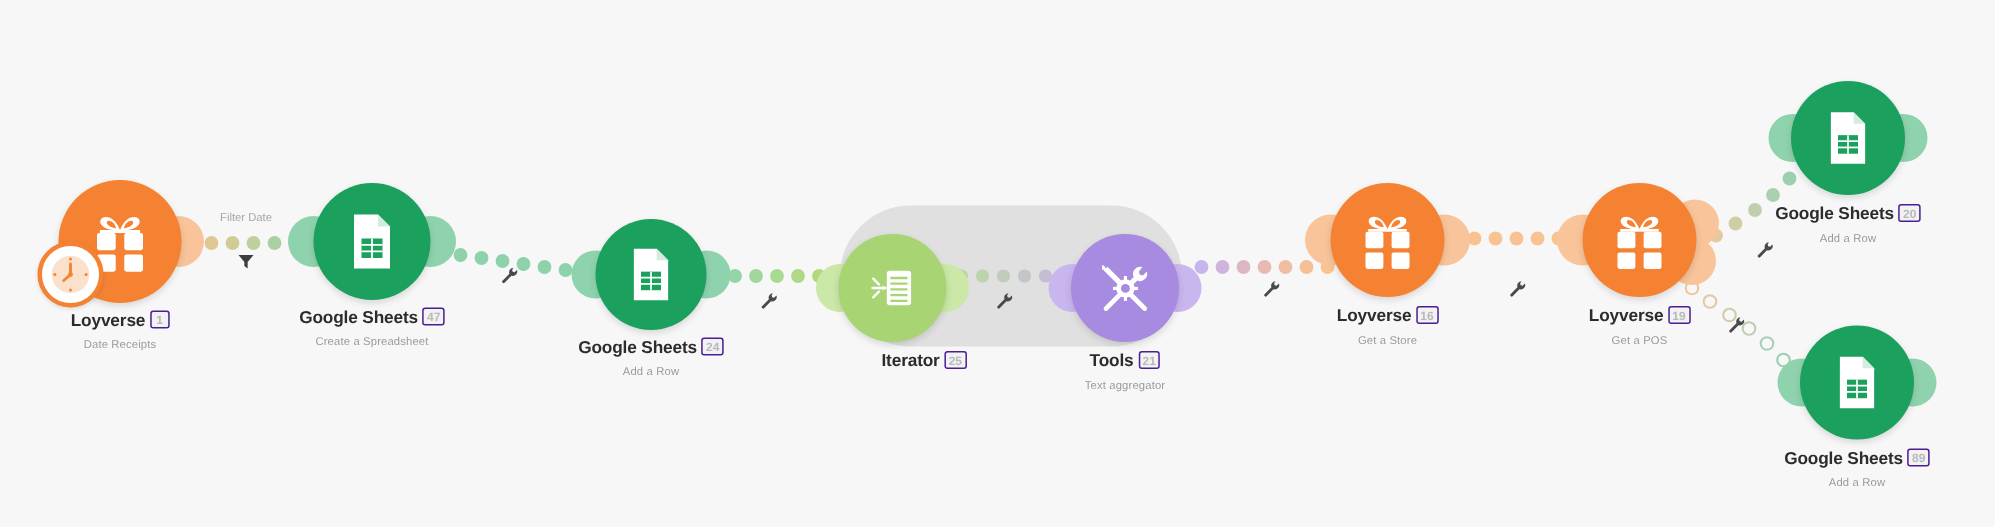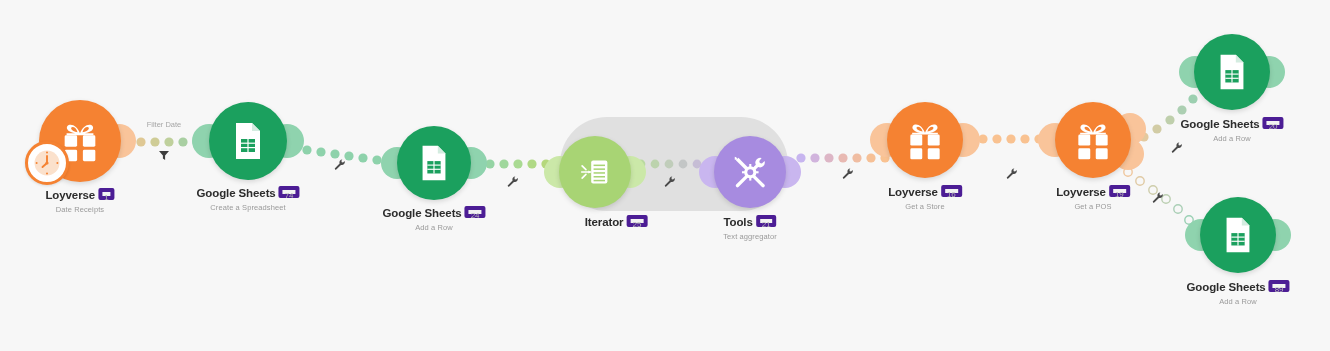--- a/index.html
+++ b/index.html
@@ -8,20 +8,21 @@
     margin: 0; padding: 0;
     width: 1330px; height: 351px;
     overflow: hidden;
     background: #f7f7f7;
     font-family: "Liberation Sans", sans-serif;
   }
   #canvas {
     position: relative;
     width: 1330px; height: 251px;
     background: #f7f7f7;
+    margin-top: 20px;
   }
 
   
   .node {
     position: absolute;
     width: 0; height: 0;
   }
   .bubble {
     position: absolute;
     border-radius: 50%;
@@ -61,25 +62,26 @@
     display: inline-block;
     vertical-align: middle;
     margin-left: 3px;
     min-width: 13px;
     padding: 0 2px;
     height: 12px;
     line-height: 11px;
     font-size: 8px;
     color: #b9b9b9;
     background: #f2f2f2;
-    border: 4px solid #4c1d95;
+    border: 1px solid #4c1d95;
     border-radius: 2px;
     text-align: center;
     position: relative;
     top: -1px;
+    font-weight: bold;
   }
   .lbl .sub {
     display: block;
     margin-top: 2px;
     font-size: 7.5px;
     color: #9a9a9a;
     letter-spacing: 0.1px;
   }
 
   
@@ -318,21 +320,21 @@
           <rect x="14" y="19" width="14" height="13"></rect>
         </g>
         <g stroke="#ffffff" stroke-width="1.2">
           <path d="M14 23.2h14"></path>
           <path d="M14 27.6h14"></path>
           <path d="M21 19v13"></path>
         </g>
       </svg>
     </div>
     <div class="lbl" style="left:0px; top:42px;">
-      <span class="title">Google Sheets</span><span class="badge">74</span>
+      <span class="title">Google Sheets</span><span class="badge">47</span>
       <span class="sub">Create a Spreadsheet</span>
     </div>
   </div>
 
   <div class="node" style="left:434px; top:163px;">
     <div class="lobe" style="left:-53px; top:-16px; width:32px; height:32px; background:#8fd3ae;"></div>
     <div class="lobe" style="left:21px; top:-16px; width:32px; height:32px; background:#8fd3ae;"></div>
     <div class="bubble" style="left:-37px; top:-37px; width:74px; height:74px; background:#1ba05e;">
       <svg width="40" height="40" viewBox="0 0 42 42">
         <path d="M9 3h16l8 8v28H9z" fill="#ffffff"></path>

